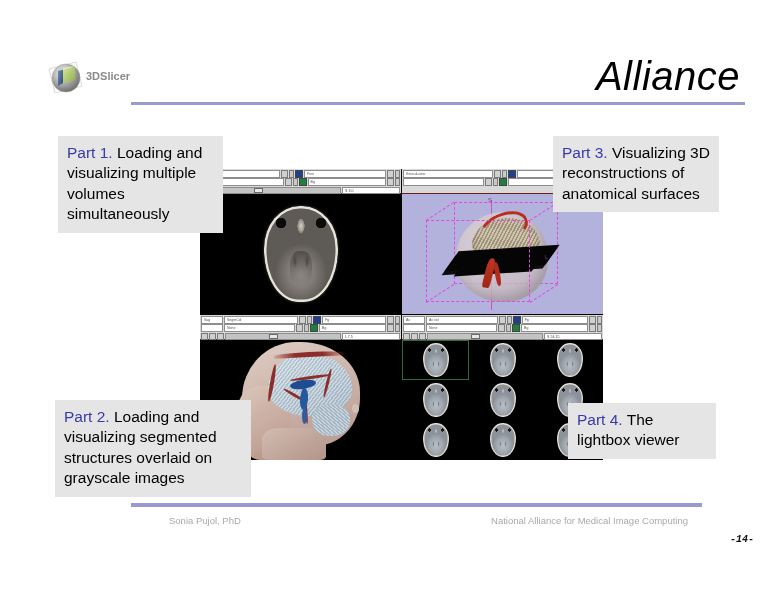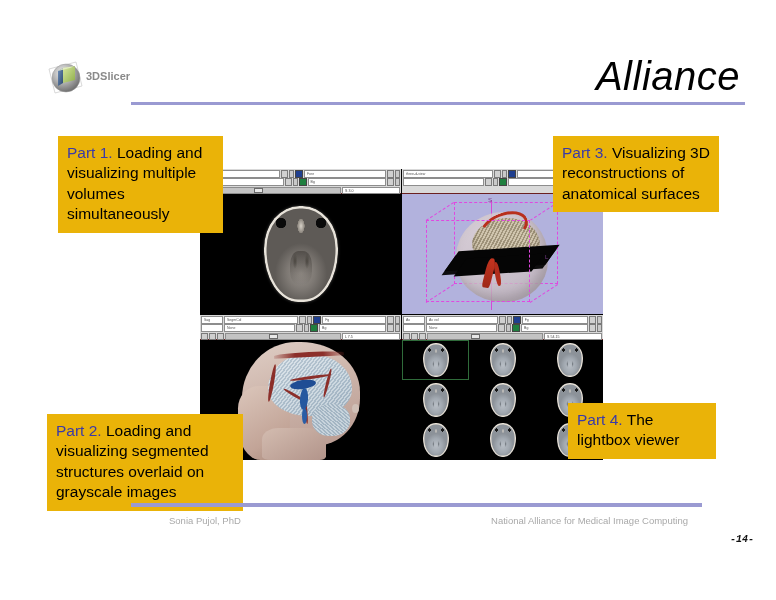--- a/index.html
+++ b/index.html
@@ -458,33 +458,33 @@
     left: 8px; top: 16px;
     width: 10px; height: 12px;
     background:
       radial-gradient(ellipse 1.4px 4px at 2.4px 5px, #6f757c 0%, rgba(0,0,0,0) 80%),
       radial-gradient(ellipse 1.4px 4px at 7.6px 5px, #6f757c 0%, rgba(0,0,0,0) 80%);
   }
 
   
   .callout {
     position: absolute;
-    background: #eab308;
+    background: #e5e5e5;
     color: #000000;
     font-size: 15.5px;
     line-height: 1.32;
     padding: 7px 9px 8px 9px;
     box-sizing: border-box;
   }
   .callout .part {
     color: #3a3aa8;
   }
   #callout-1 { left: 58px;  top: 136px; width: 165px; }
   #callout-3 { left: 553px; top: 136px; width: 166px; }
-  #callout-2 { left: 47px;  top: 400px; width: 196px; margin-top: 14px; }
+  #callout-2 { left: 55px;  top: 400px; width: 196px; }
   #callout-4 { left: 568px; top: 403px; width: 148px; }
 
   
   #footer-rule {
     position: absolute;
     left: 131px;
     top: 503px;
     width: 571px;
     height: 4px;
     background: #9a9ad2;

